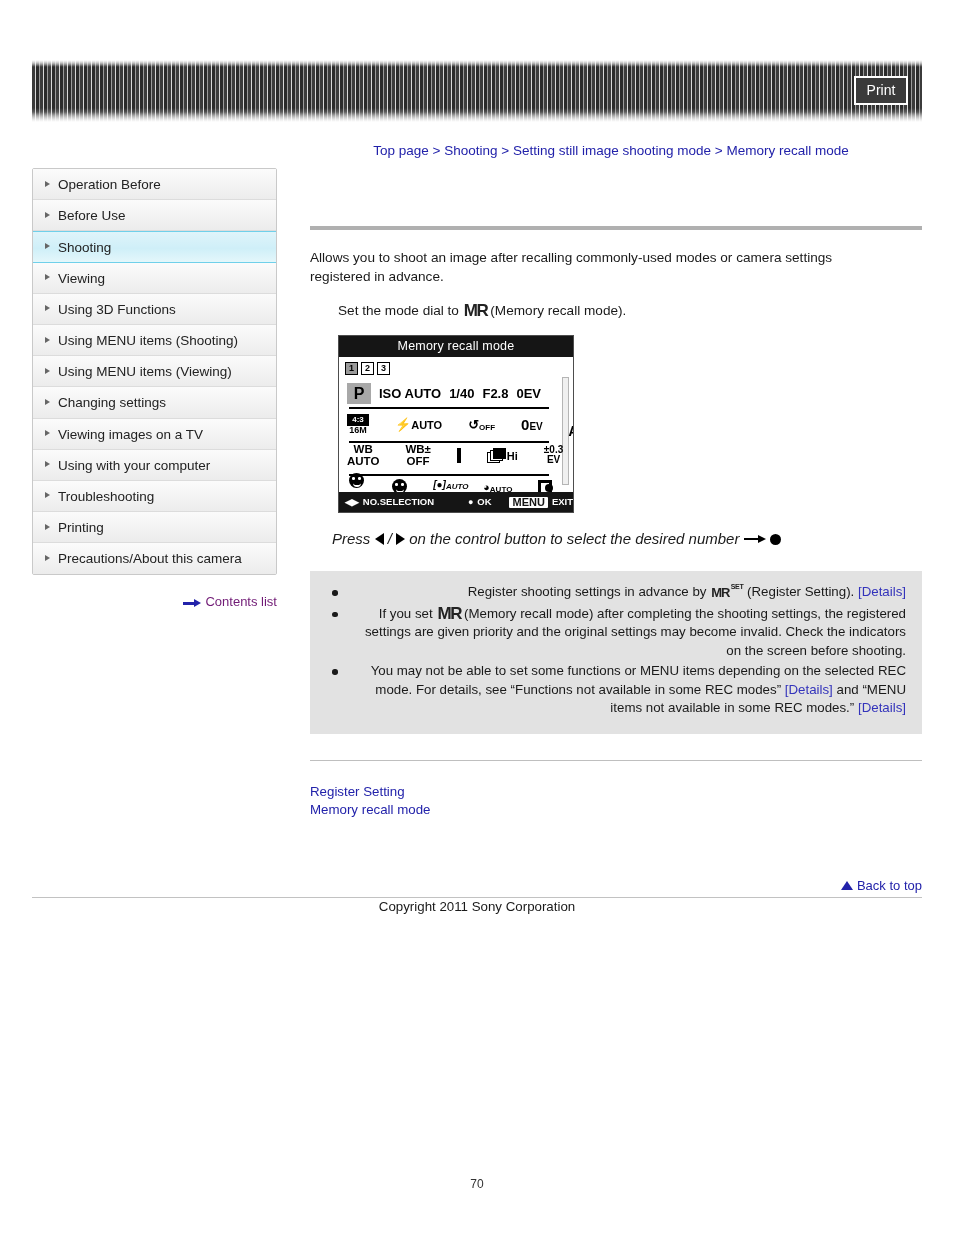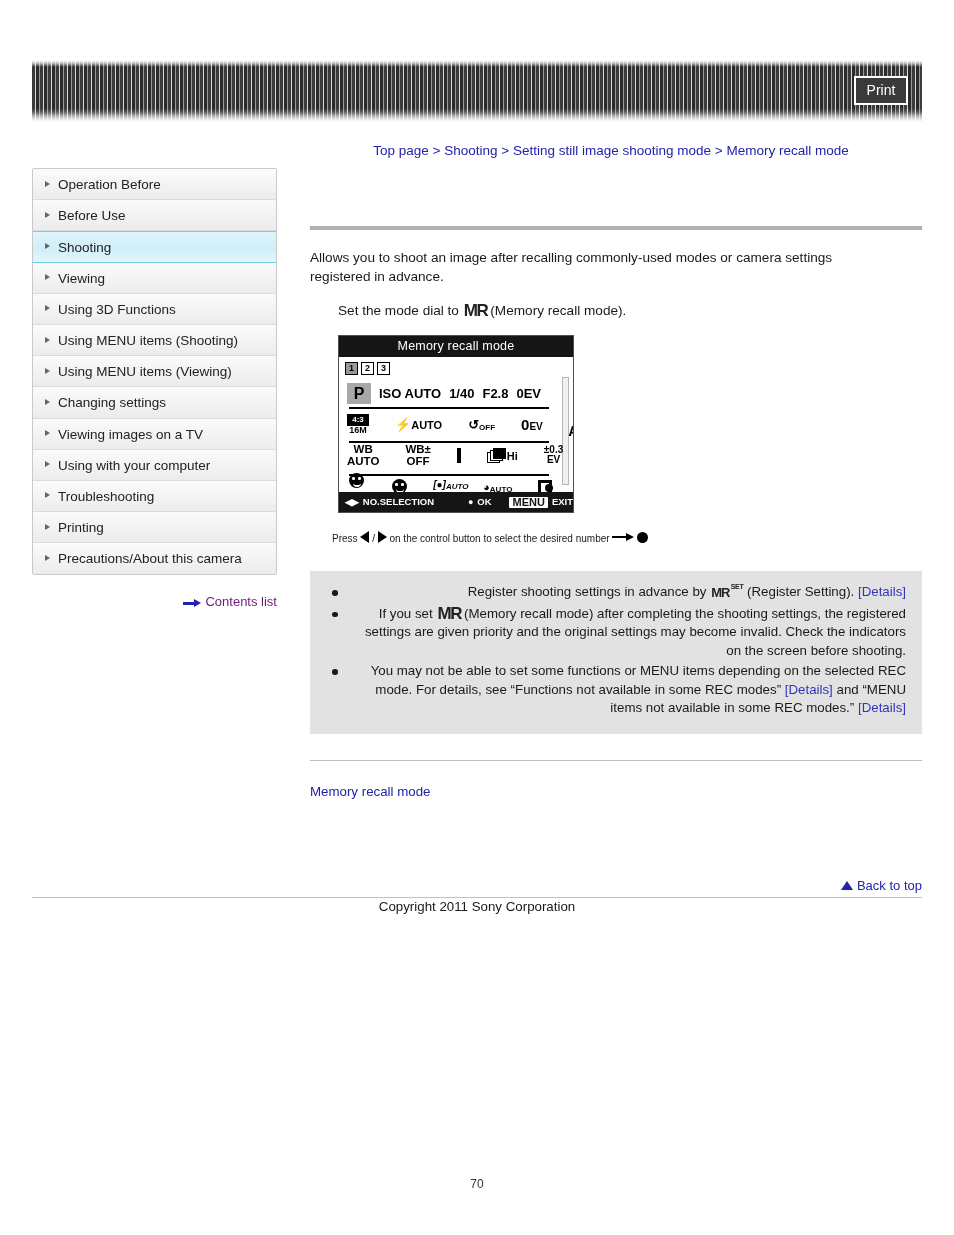--- a/index.html
+++ b/index.html
@@ -348,22 +348,23 @@
     padding: 1px 3px;
     border-radius: 1px;
     line-height: 9px;
   }
   #lcd-foot .gap { width: 26px; }
   #lcd-foot .dot { font-size: 9px; }
 
   #press-line {
     margin-top: 16px;
     margin-left: 22px;
-    font-size: 10px;
+    font-size: 15px;
     line-height: 20px;
+    font-style: italic;
   }
   .tri-left, .tri-right {
     display:inline-block; width:0;height:0; vertical-align:-1px;
   }
   .tri-left {
     border-right: 9px solid #000;
     border-top: 6px solid transparent;
     border-bottom: 6px solid transparent;
   }
   .tri-right {
@@ -676,20 +677,21 @@
         <span class="dlink">[Details]</span>
         <span>and “MENU items not available in some REC modes.”</span>
         <span class="dlink">[Details]</span>
       </li>
     </ul>
   </div>
 
   <div id="bottom-rule"></div>
 
   <div id="related">
+    <a>Register Setting</a>
     <a>Memory recall mode</a>
   </div>
 </div>
 
 <div id="back-to-top">
   <span class="caret"></span><span>Back to top</span>
 </div>
 <div id="footer-rule"></div>
 <div id="copyright">Copyright 2011 Sony Corporation</div>
 <div id="page-number">70</div>

